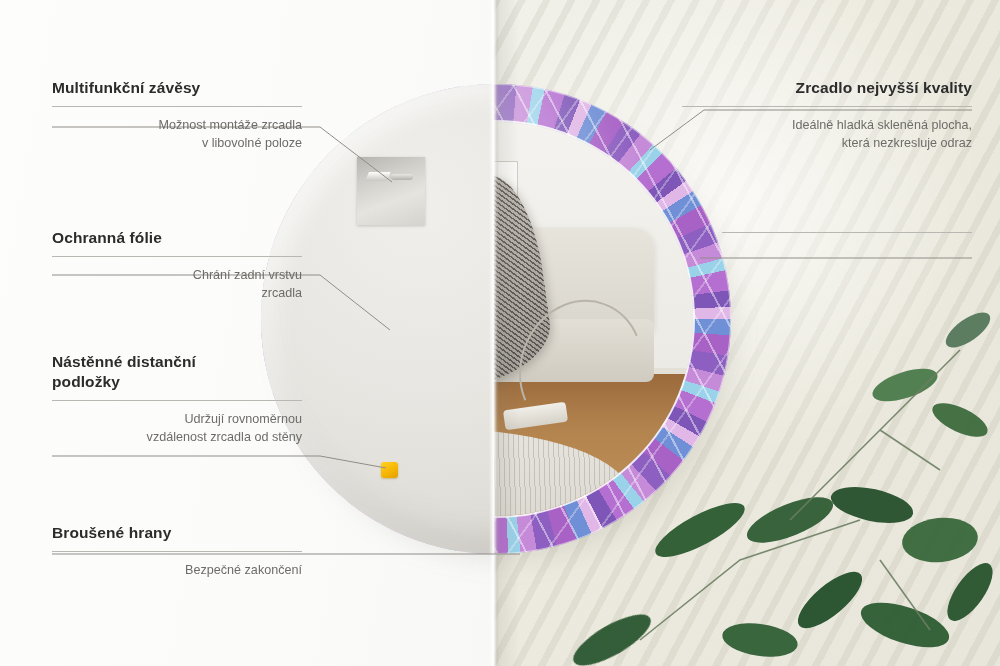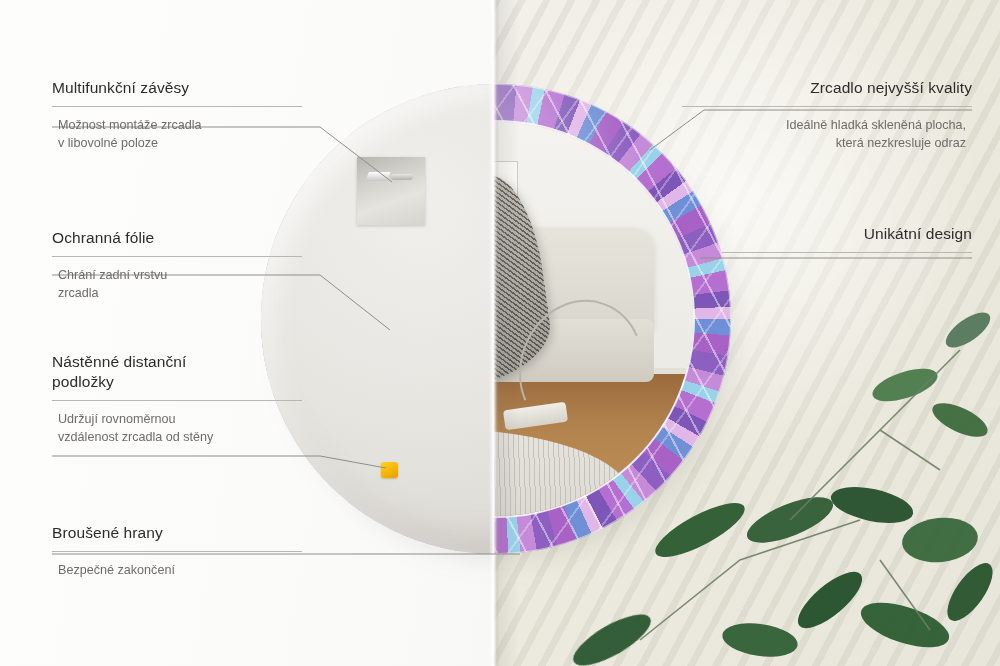--- a/index.html
+++ b/index.html
@@ -171,28 +171,28 @@
   
   .spacer{
     position:absolute;left:381px;top:462px;width:17px;height:16px;border-radius:3px;
     background:linear-gradient(150deg,#ffd21f 0%,#f5b302 60%,#e0a000 100%);
     box-shadow:0 1px 2px rgba(140,110,0,.35);
   }
 
   
   .callout{position:absolute;}
   .callout .title{
-    font-weight:normal;font-size:15.5px;color:#2c2c2c;letter-spacing:.1px;
+    font-weight:bold;font-size:15.5px;color:#2c2c2c;letter-spacing:.1px;
     line-height:1.28;margin:0;white-space:pre-line;
   }
   .callout .rule{
     height:1px;background:#b9b7b2;margin:8px 0 9px 0;
   }
   .callout .desc{
-    font-size:12.6px;color:#6e6c68;line-height:1.45;margin:6px;white-space:pre-line;
+    font-size:12.6px;color:#6e6c68;line-height:1.45;margin:0;white-space:pre-line;text-align:right;
   }
   .callout.right{text-align:right;}
 
   .c-zavesy{left:52px;top:78px;width:250px;}
   .c-folie{left:52px;top:228px;width:250px;}
   .c-podlozky{left:52px;top:352px;width:250px;}
   .c-hrany{left:52px;top:523px;width:250px;}
   .c-kvalita{right:28px;top:78px;width:290px;}
   .c-design{right:28px;top:224px;width:250px;}
 
@@ -331,17 +331,16 @@
 která nezkresluje odraz</p>
   </div>
 
   <div class="callout c-hrany">
     <p class="title">Broušené hrany</p>
     <div class="rule"></div>
     <p class="desc">Bezpečné zakončení</p>
   </div>
 
   <div class="callout right c-design">
-    <p class="title">Unikátní design</p>
     <div class="rule"></div>
   </div>
 
 </div>
 
 </body></html>

